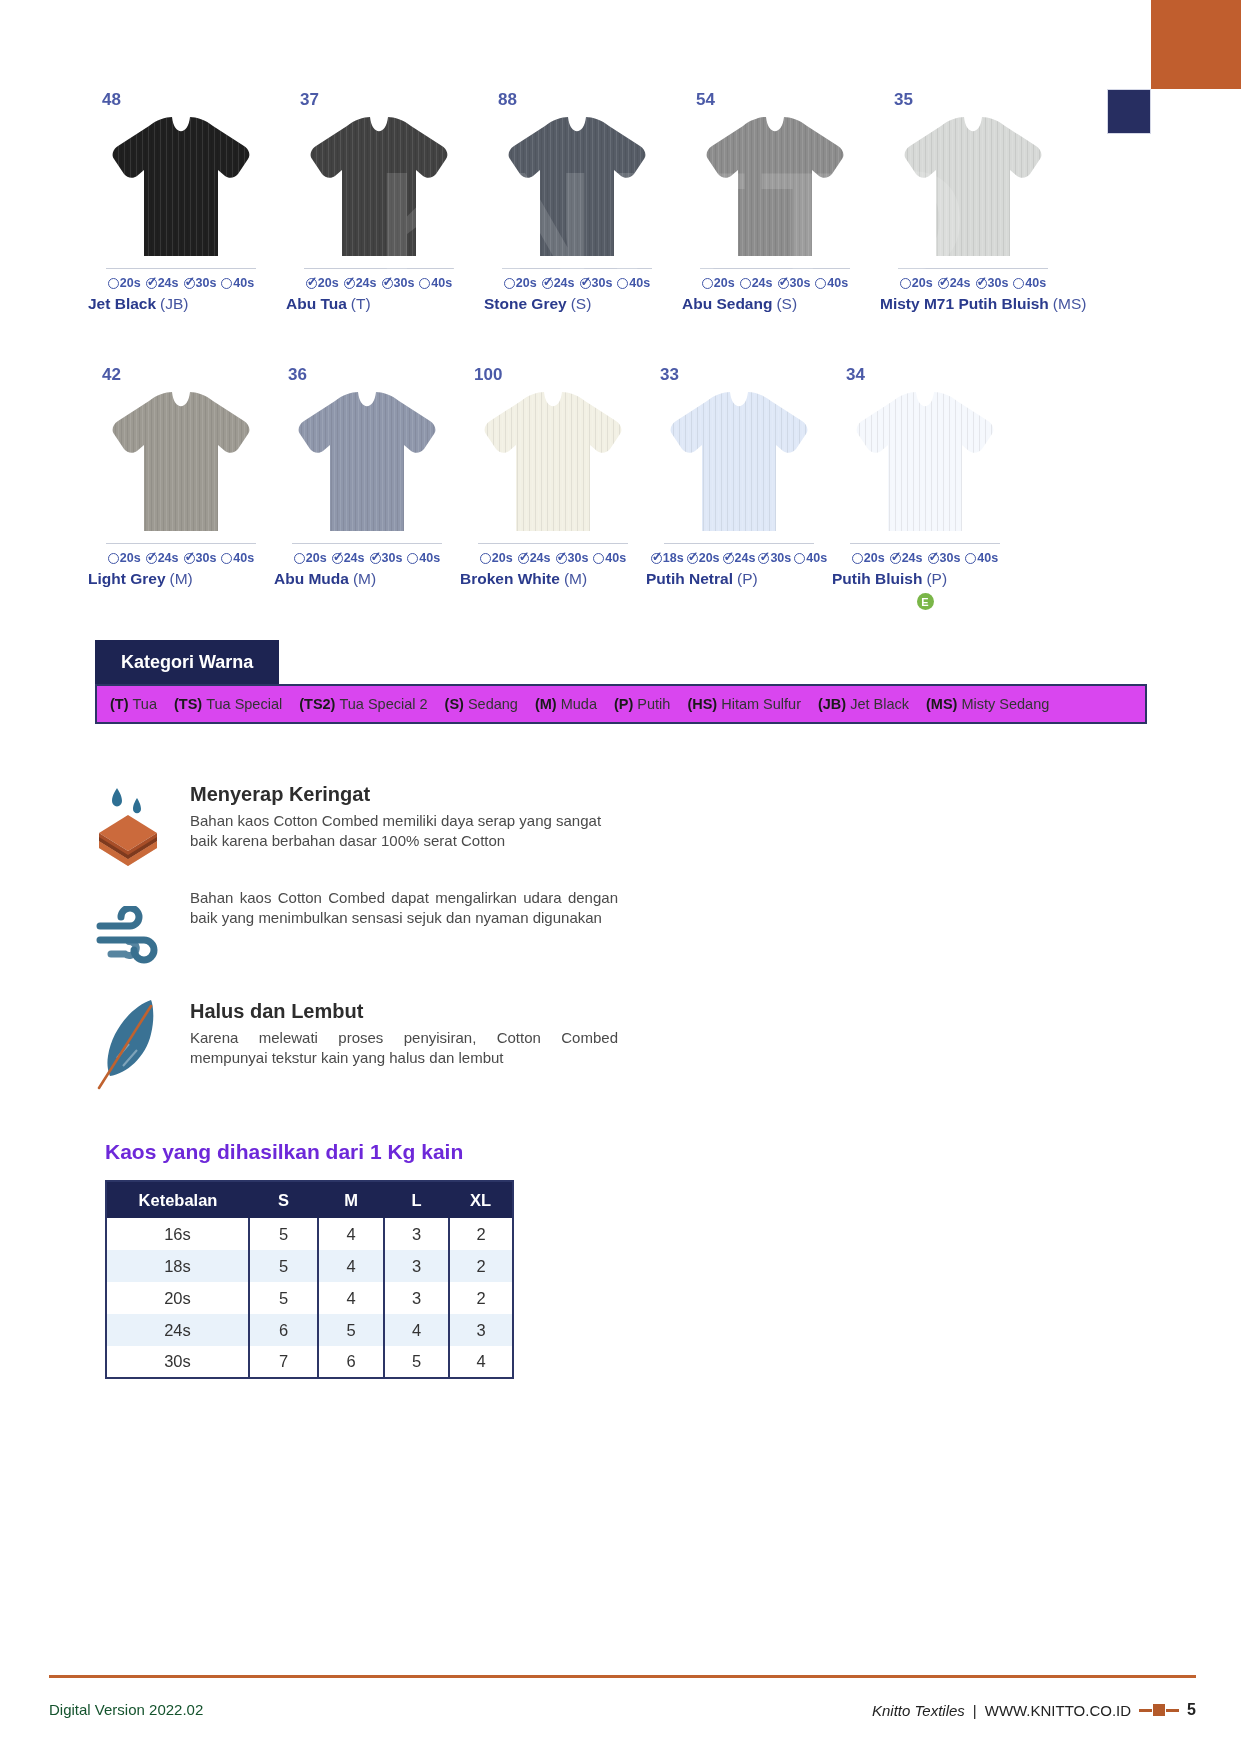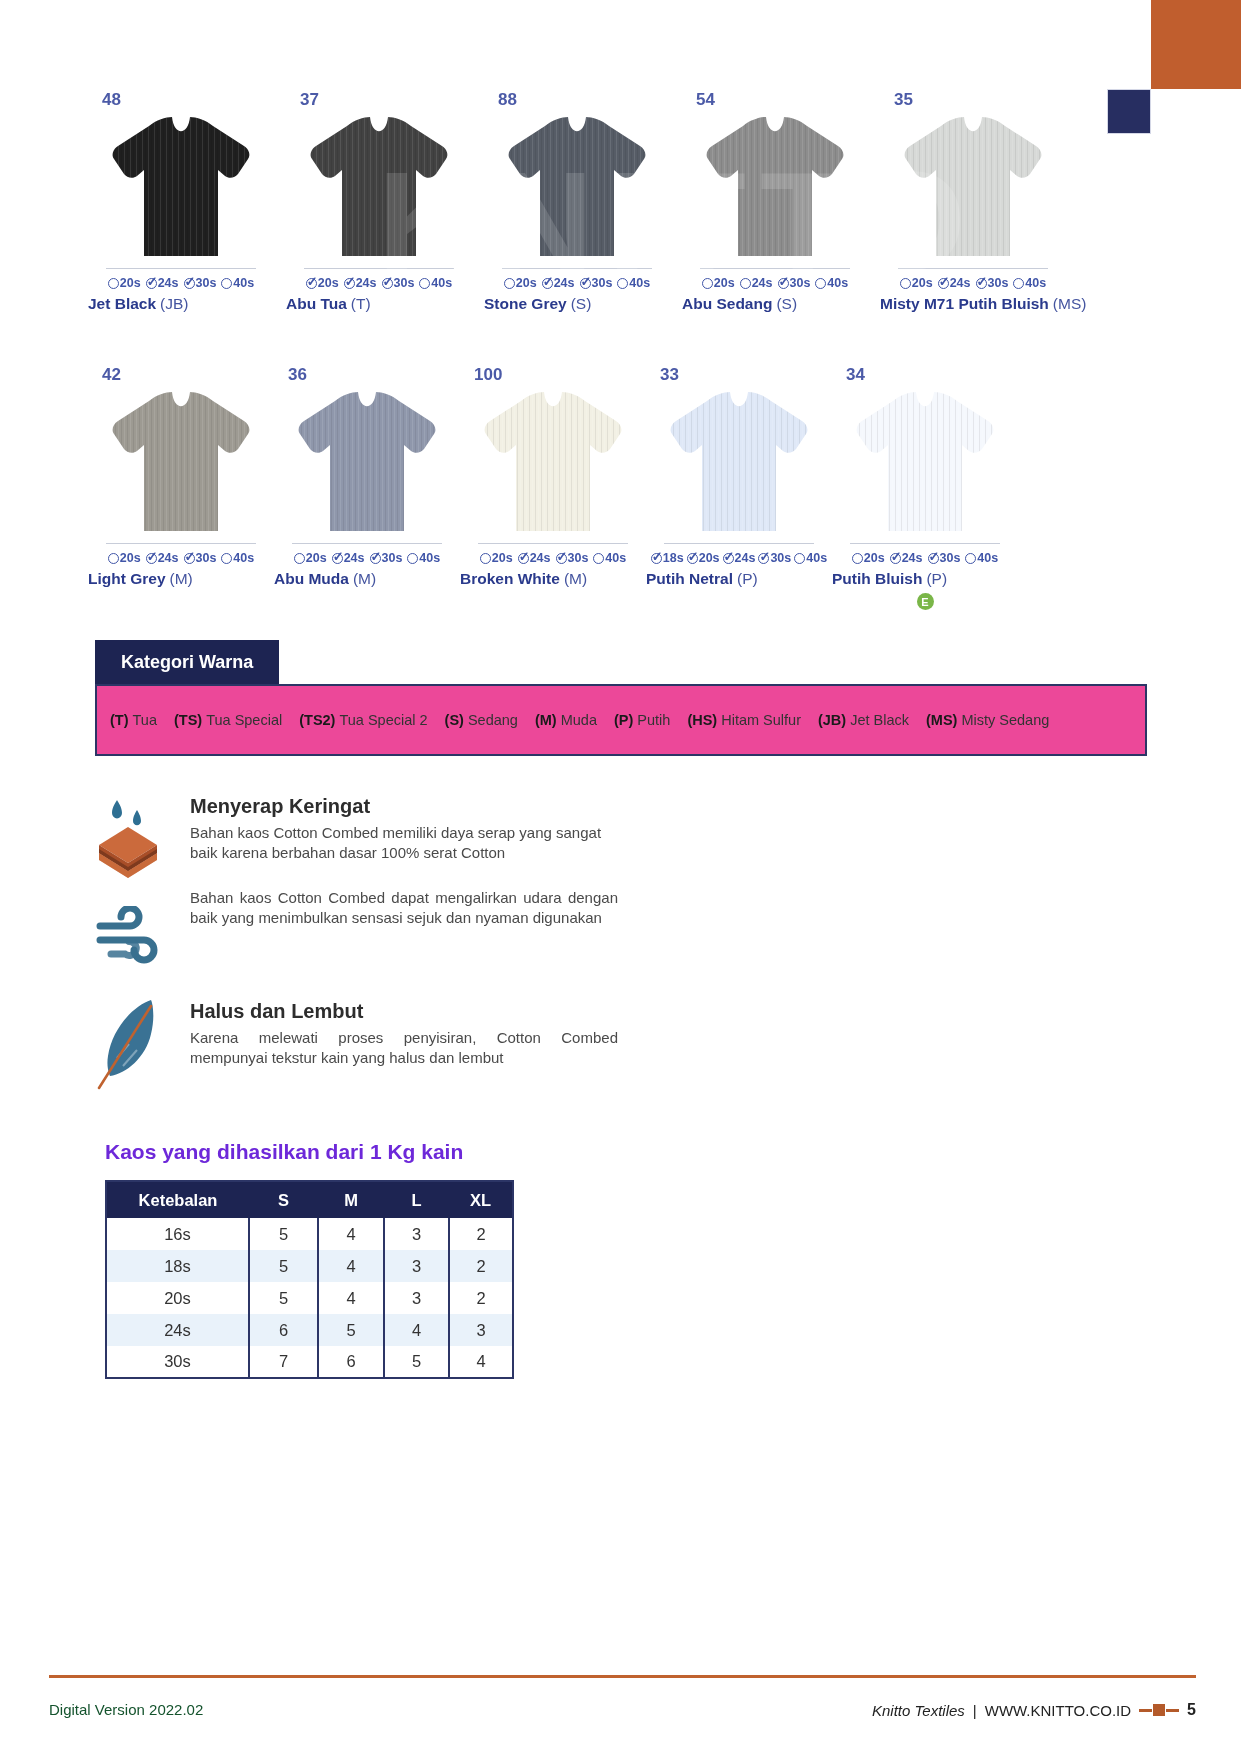--- a/index.html
+++ b/index.html
@@ -32,27 +32,27 @@
   .eco-badge { width:17px; height:17px; border-radius:50%; background:#7ab648; color:#fff;
                font-size:11px; font-weight:700; display:flex; align-items:center; justify-content:center; margin:5px auto 0; }
 
   .watermark { position:absolute; left:120px; top:140px; width:860px; font-size:140px; font-weight:700;
                letter-spacing:14px; color:rgba(255,255,255,0.14); pointer-events:none; z-index:5;text-align:right; }
 
   
   .kategori { position:absolute; left:95px; top:640px; }
   .ktab { display:inline-block; background:#1d2452; color:#fff; font-weight:700; font-size:18px;
           padding:12px 26px 11px; }
-  .kbox { width:1052px; border:2px solid #2c3566; background:#ec4899; padding:26px 13px;
+  .kbox { width:1052px; border:2px solid #2c3566; background:#d946ef; padding:10px 13px;
           display:flex; align-items:center; gap:17px; font-size:14.5px; color:#333; white-space:nowrap; }
   .kentry b { color:#1a1a1a; margin-right:4px; }
 
   
   .feature { position:absolute; left:95px; display:flex; width:540px; }
-  #feature-1 { top:783px;margin-top:12px; } #feature-2 { top:888px; } #feature-3 { top:1000px; }
+  #feature-1 { top:783px; } #feature-2 { top:888px; } #feature-3 { top:1000px; }
   .ficon { width:95px; flex:none; }
   .ftext { width:428px; }
   .ftitle { font-size:20px; font-weight:700; color:#2d2d2d; margin-bottom:5px; }
   .fbody { font-size:15px; color:#4a4a4a; line-height:1.35; }
   .just { text-align:justify; }
 
   
   .prod { position:absolute; left:105px; top:1140px; }
   .theading { font-size:21px; font-weight:700; color:#6d28d9; margin-bottom:16px; }
   table { border-collapse:collapse; border:2.5px solid #2c3566; background:#fff; }

